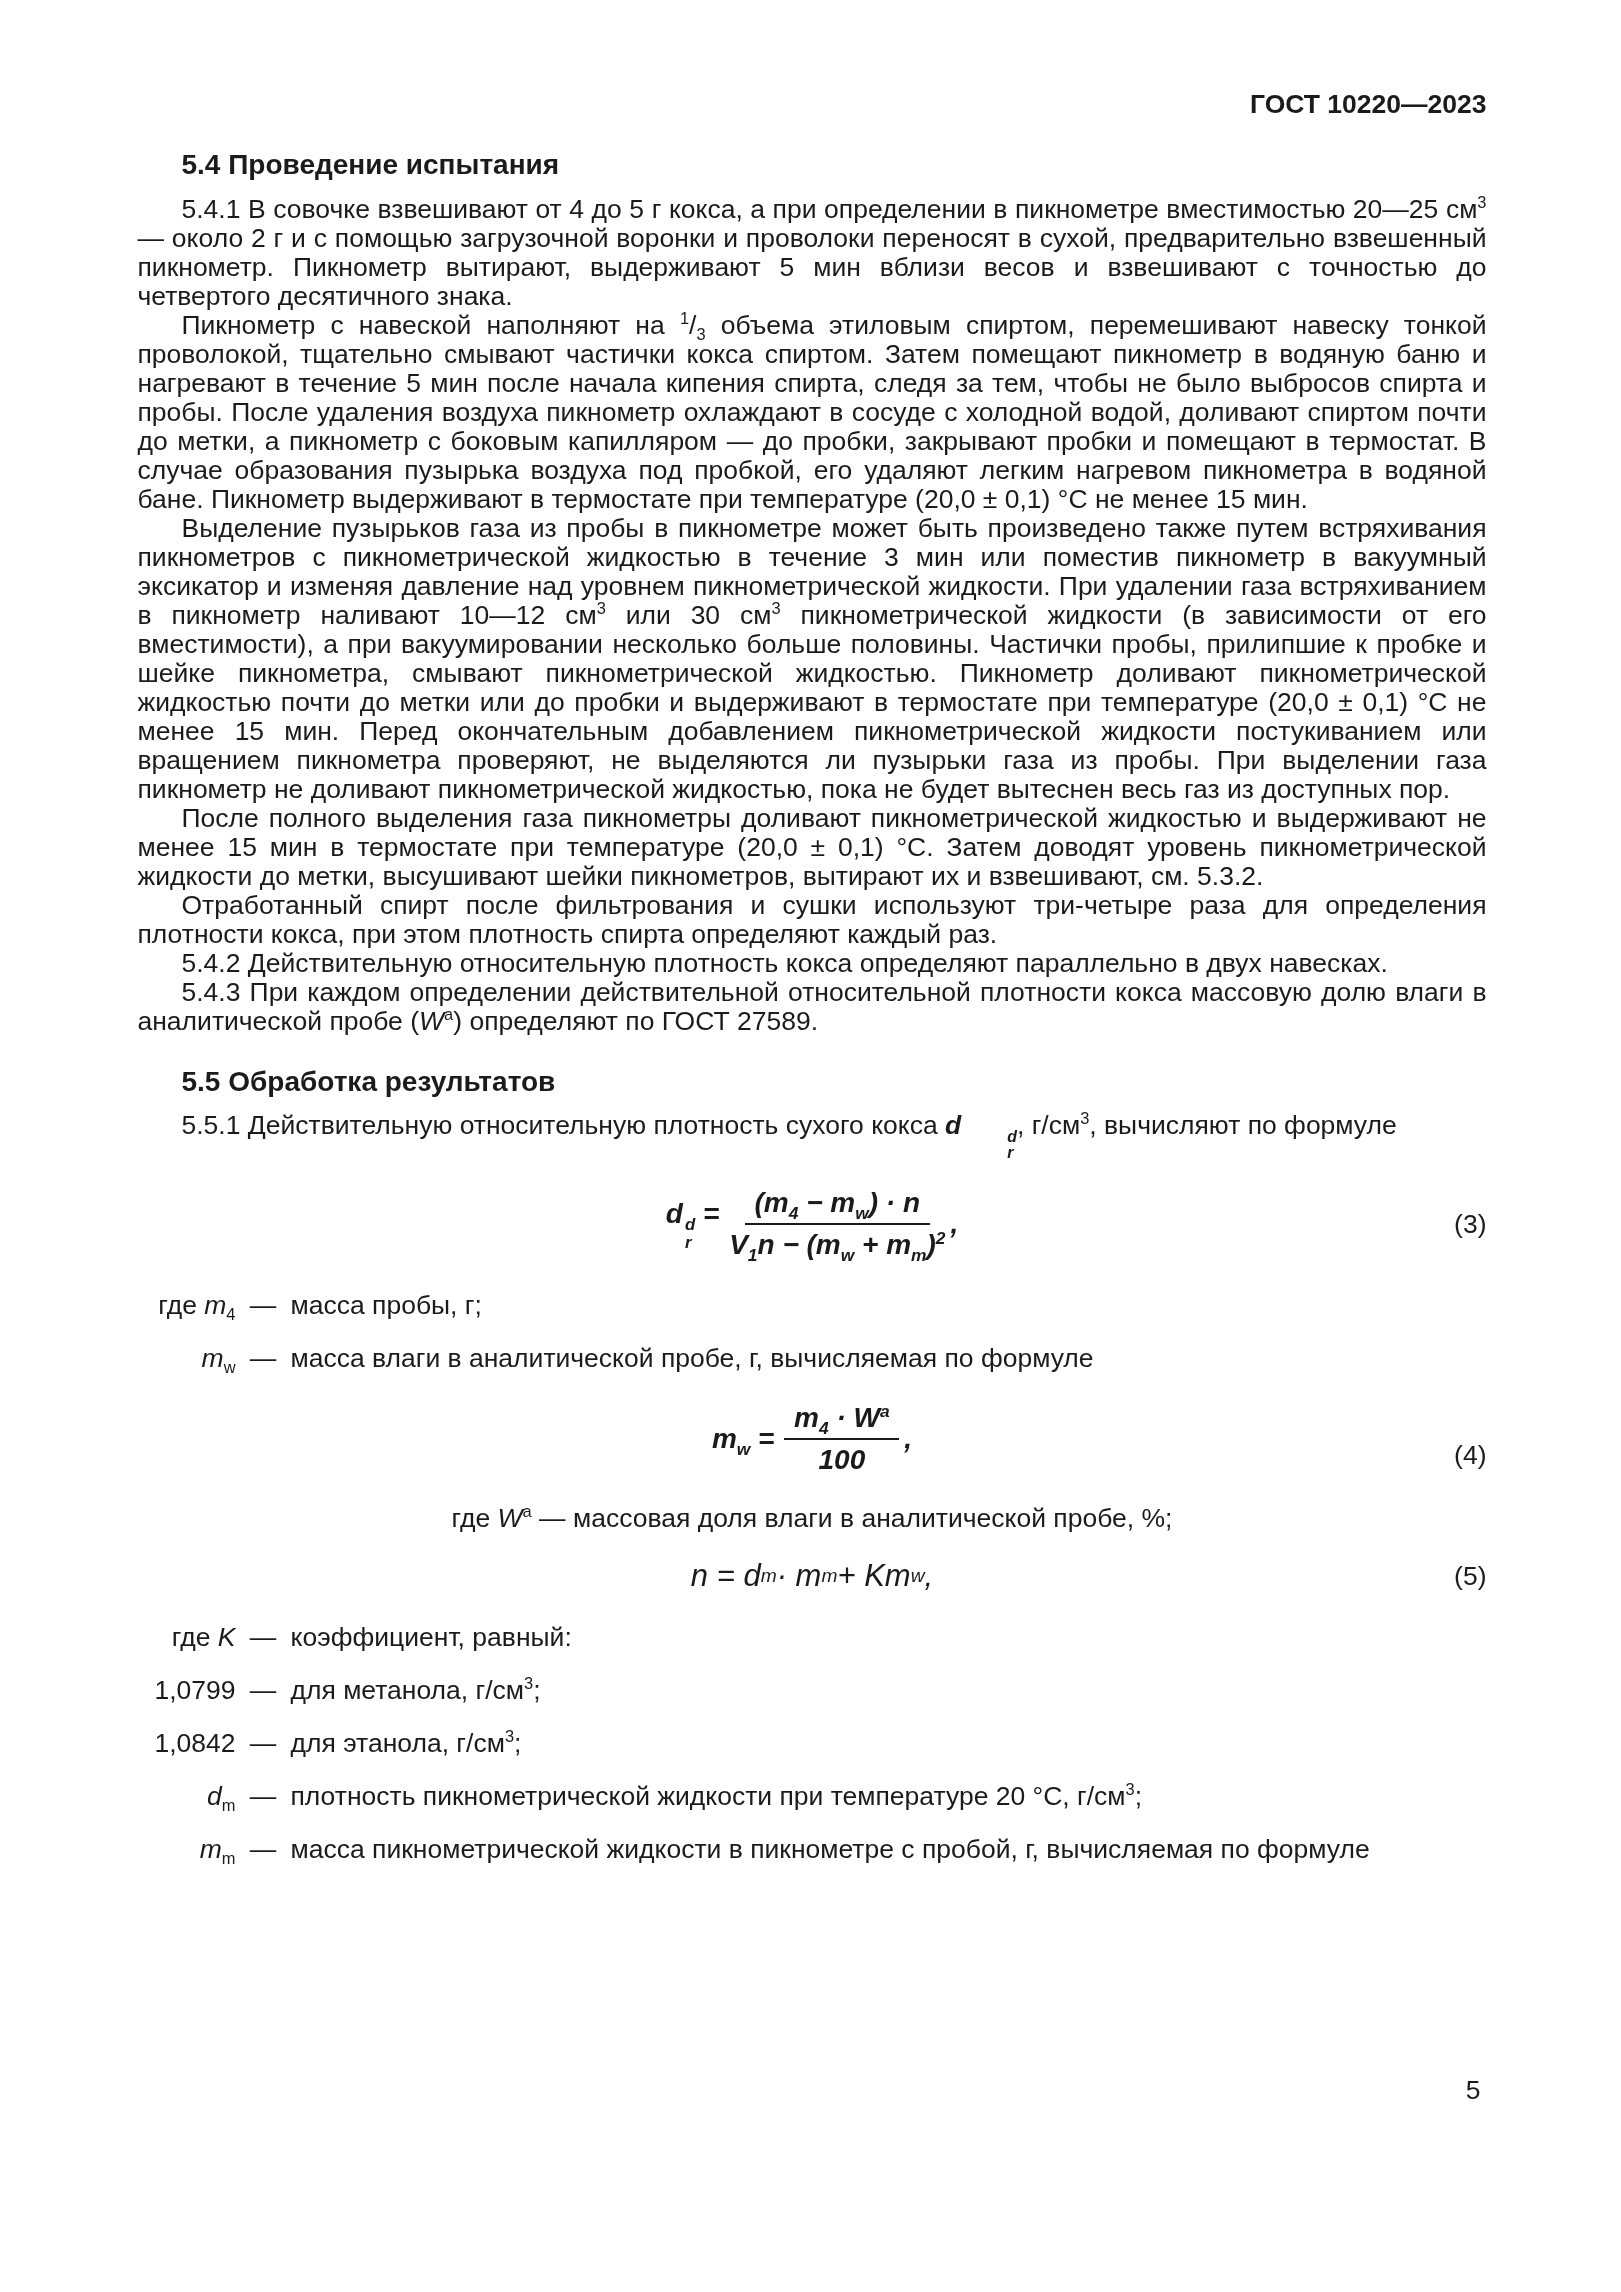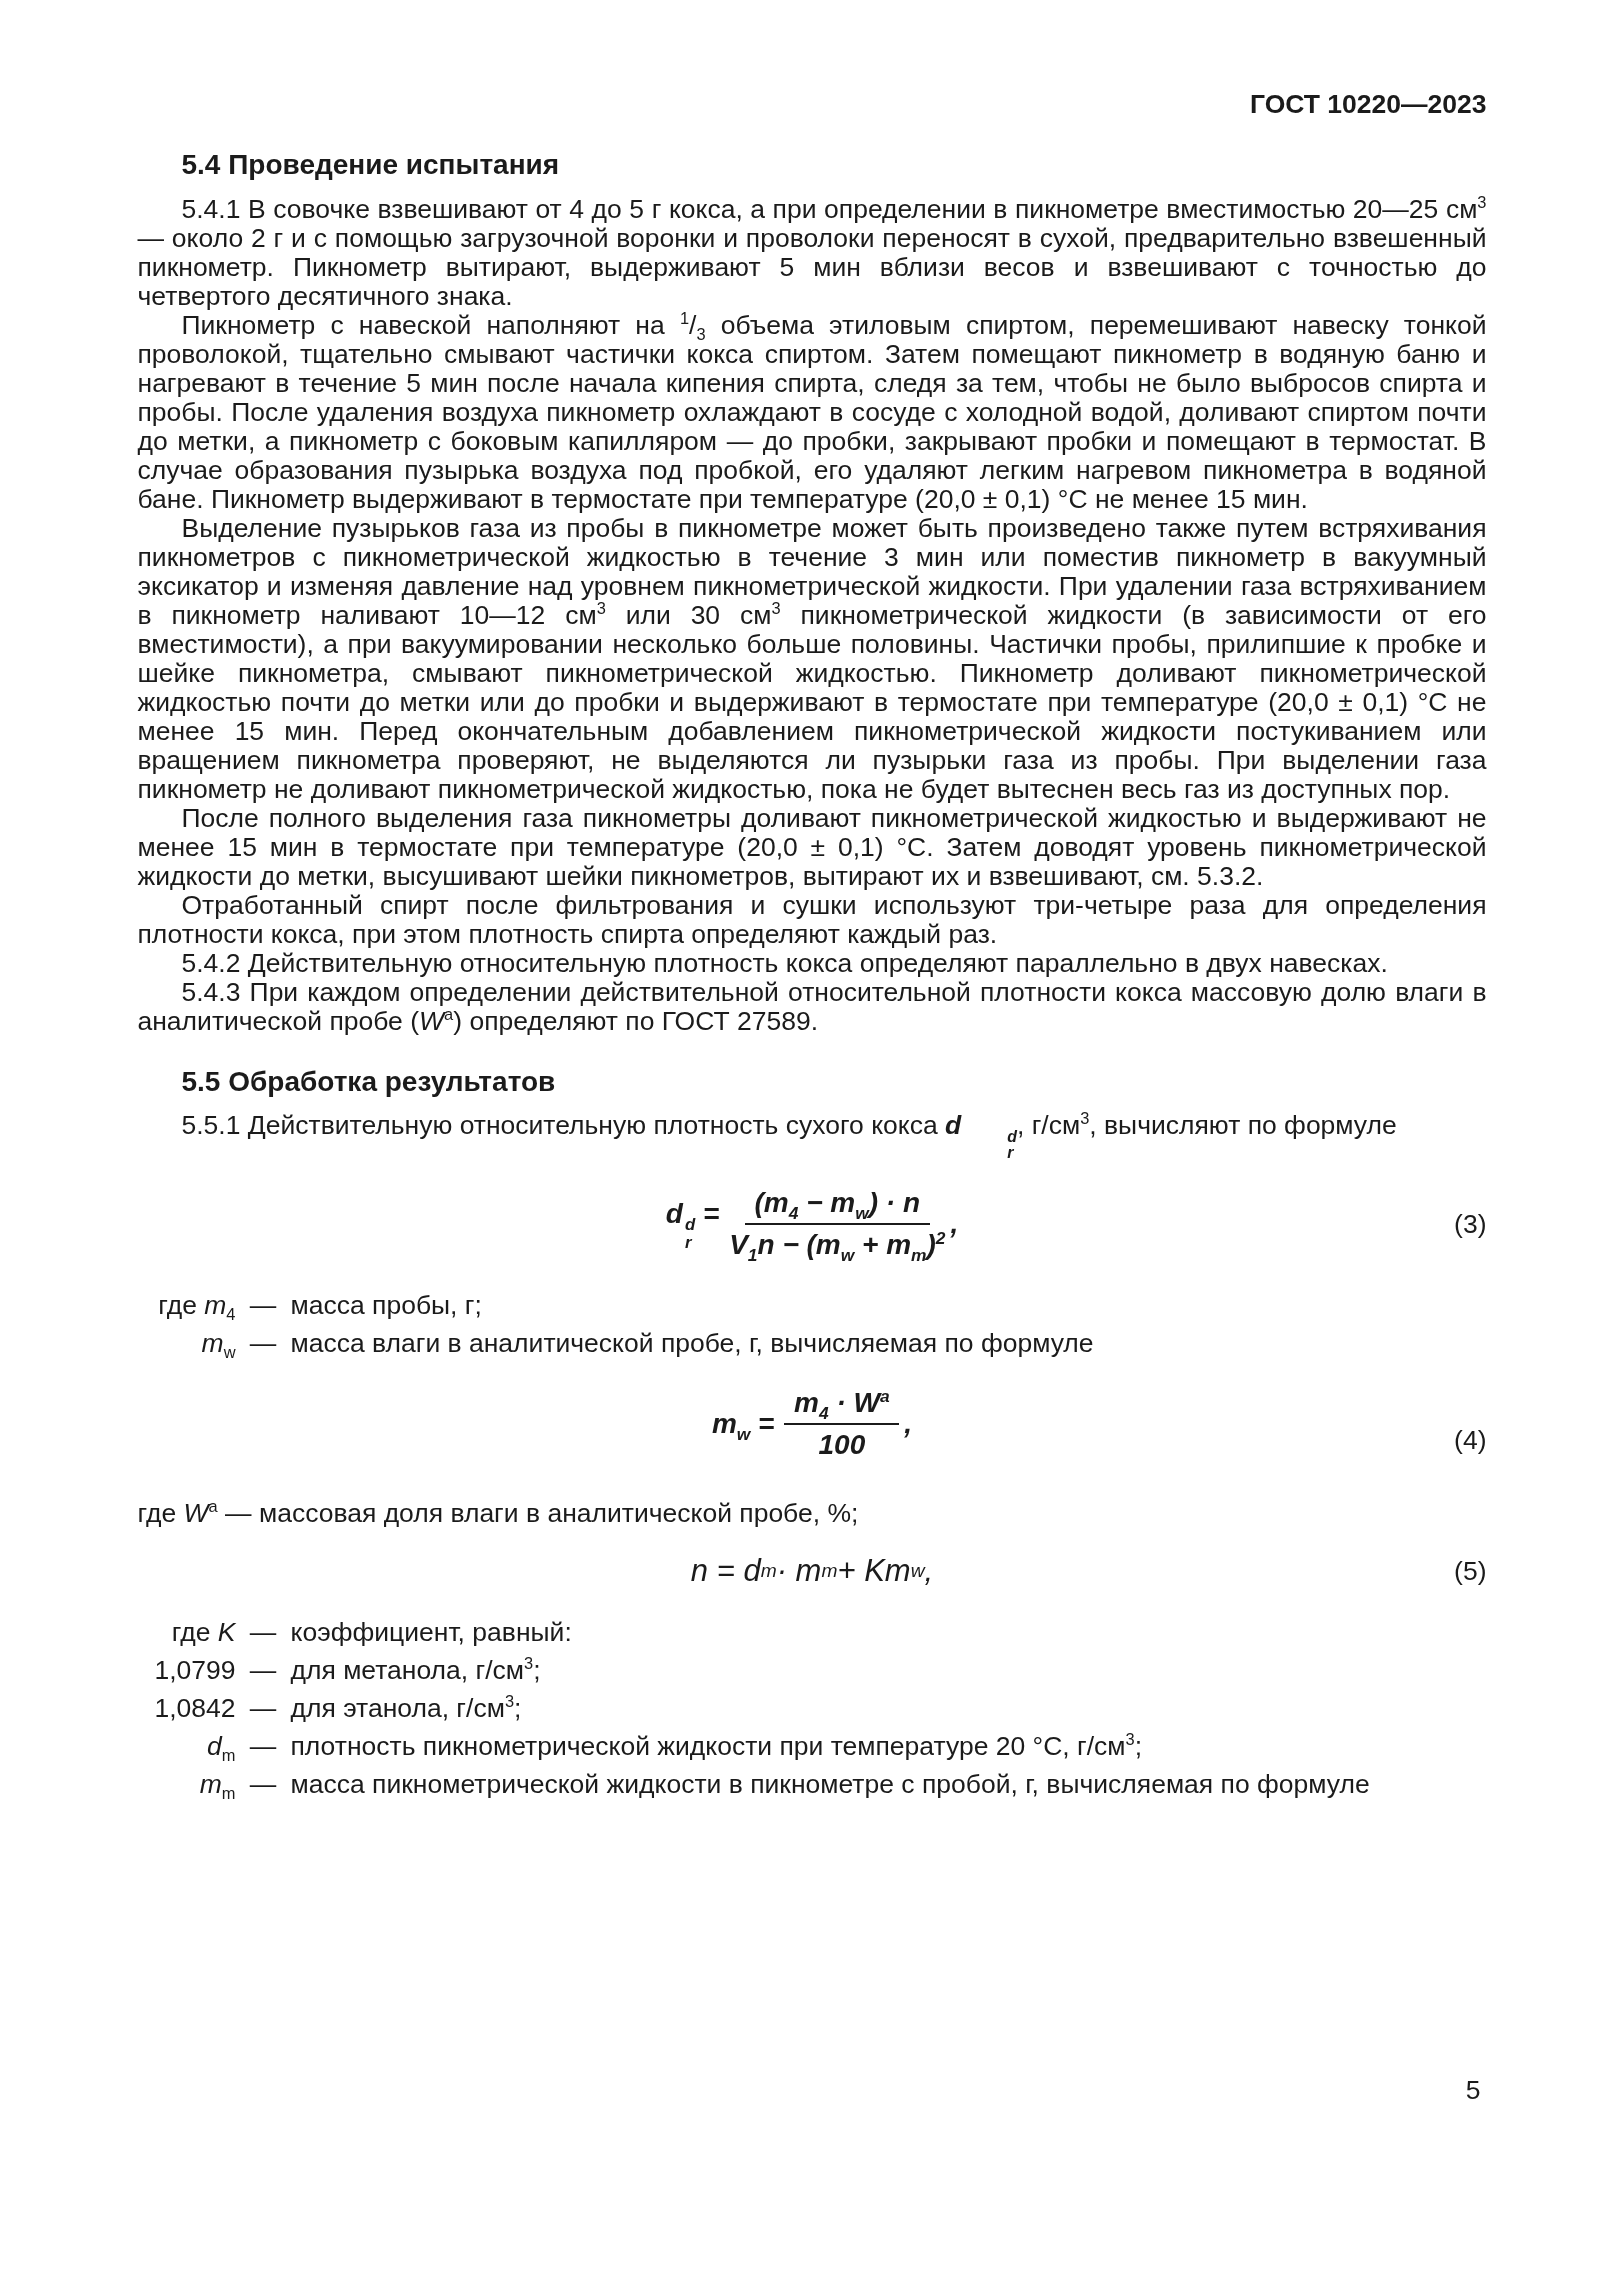--- a/index.html
+++ b/index.html
@@ -33,22 +33,22 @@
     padding-left: 44px;
     margin: 31px 0 15.7px 0;
   }
 
   .para {
     text-align: justify;
     text-indent: 44px;
   }
 
   .para-noindent {
-    text-align: left;
-    margin: 38px 0 0 0;
+    text-align: center;
+    margin: 28px 0 0 0;
   }
 
   sup { font-size: 0.62em; line-height: 0; }
   sub { font-size: 0.62em; line-height: 0; }
 
   
   .stk {
     display: inline-flex;
     flex-direction: column;
     align-items: flex-start;
@@ -90,21 +90,21 @@
     font-size: 26.5px;
     font-style: normal;
     font-weight: 400;
   }
   .eq-number--low { top: 72%; }
 
   
   .where {
     display: grid;
     grid-template-columns: 98px 55px 1fr;
-    row-gap: 9px;
+    row-gap: 24px;
     margin: 29px 0;
     align-items: baseline;
   }
   .where .term { text-align: right; white-space: nowrap; }
   .where .dash { text-align: center; }
   .where .desc { text-align: left; }
 
   .page-number {
     position: absolute;
     top: 2076px;

